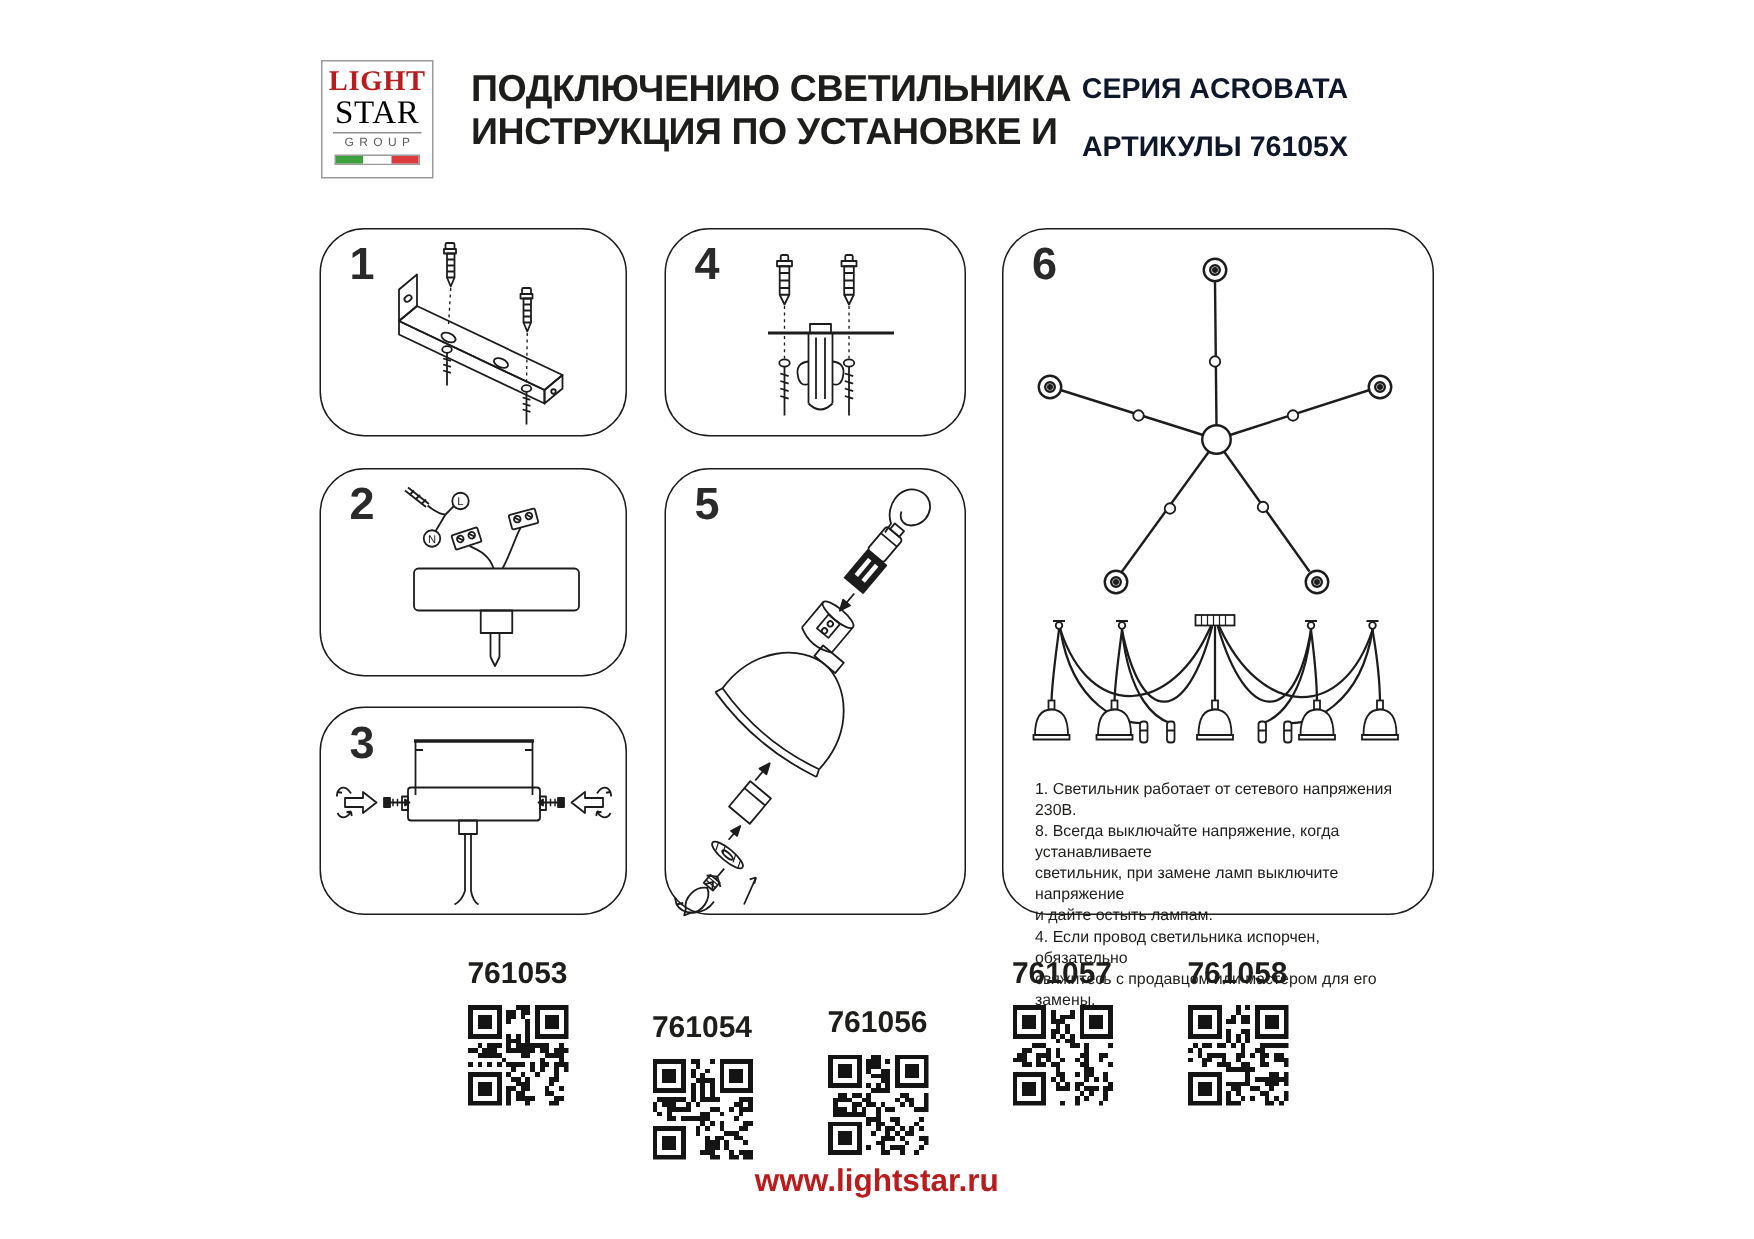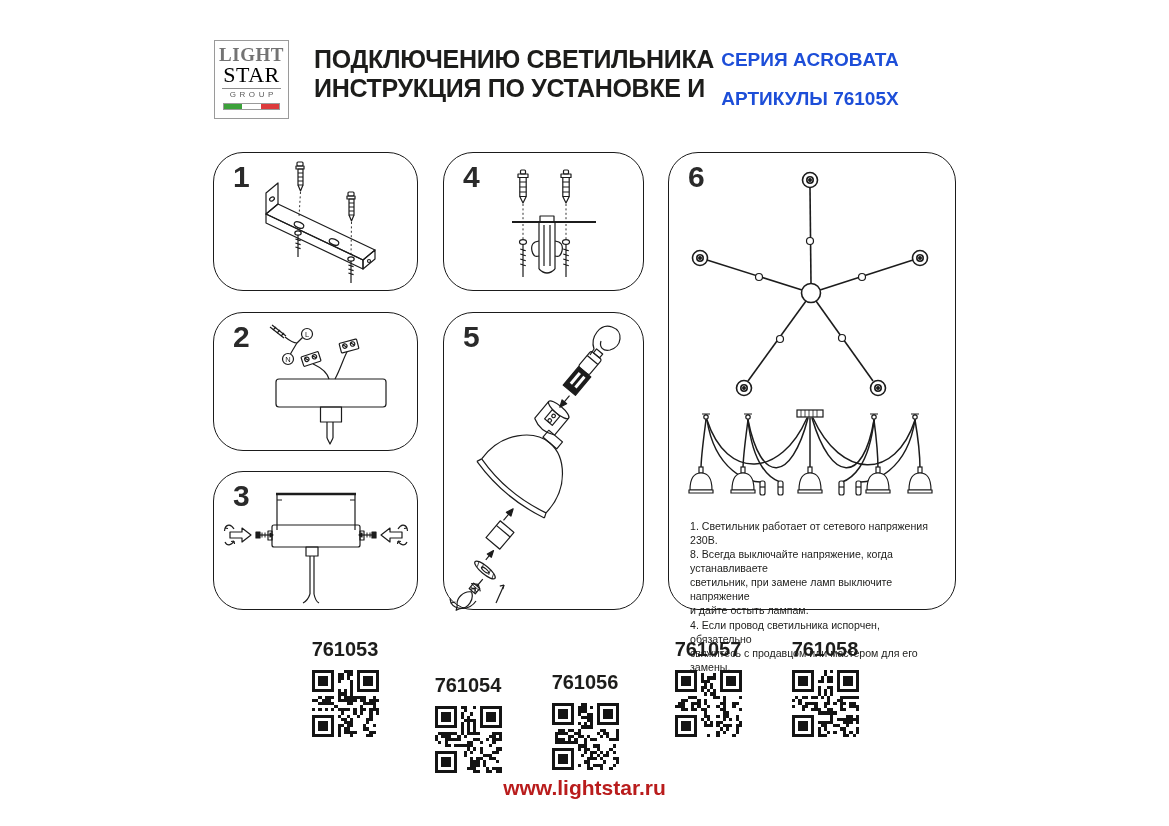--- a/index.html
+++ b/index.html
@@ -2,31 +2,31 @@
 <html><head>
 <meta charset="utf-8">
 <style>
   html,body{margin:0;padding:0;background:#fff;}
   .page{position:relative;width:1169px;height:826px;background:#ffffff;
         font-family:"Liberation Sans",sans-serif;color:#1d1d1b;overflow:hidden;}
 
   
   .logo-box{position:absolute;left:214px;top:40px;width:75px;height:79px;
             border:1px solid #9a9a9a;background:#fff;text-align:center;box-sizing:border-box;padding-top:5px;}
-  .logo-light{font-family:"Liberation Serif",serif;font-weight:700;font-size:19px;line-height:.95;letter-spacing:.5px;color:#737373;}
+  .logo-light{font-family:"Liberation Serif",serif;font-weight:700;font-size:19px;line-height:.95;letter-spacing:.5px;color:#b91c1c;}
   .logo-star{font-family:"Liberation Serif",serif;font-weight:400;font-size:22px;line-height:1;letter-spacing:.5px;color:#000000;}
   .logo-rule{height:1px;background:#8d8d8d;margin:2px 7px 1px 7px;}
   .logo-group{font-size:8px;letter-spacing:3.6px;text-indent:3.6px;color:#5a5a5a;line-height:1.2;}
   .logo-flag{display:flex;width:57px;height:7px;margin:3px auto 0 auto;border:1px solid #9a9a9a;box-sizing:border-box;}
   .logo-flag span{flex:1;display:block;}
 
   .title{position:absolute;left:314px;top:45px;font-size:25px;font-weight:700;
          line-height:1.17;letter-spacing:-.3px;color:#1d1d1b;}
   .series-block{position:absolute;left:710px;top:49px;width:200px;text-align:center;
-                font-size:19px;font-weight:700;color:#1d4ed8;}
+                font-size:19px;font-weight:700;color:#0f172a;}
   .series-line2{margin-top:17px;}
 
   
   .panel{position:absolute;border:1.5px solid #1b1b1b;border-radius:30px;background:#fff;box-sizing:border-box;}
   .panel-number{position:absolute;left:19px;top:7px;font-size:30px;font-weight:600;color:#2a2a2a;}
   .panel svg{display:block;position:absolute;left:0;top:0;}
   #panel6 .spider{top:0;}
   #panel6 .pendants{top:252px;}
   .notes{position:absolute;left:21px;top:366px;width:254px;font-size:10.6px;line-height:1.33;color:#1d1d1b;}
 

